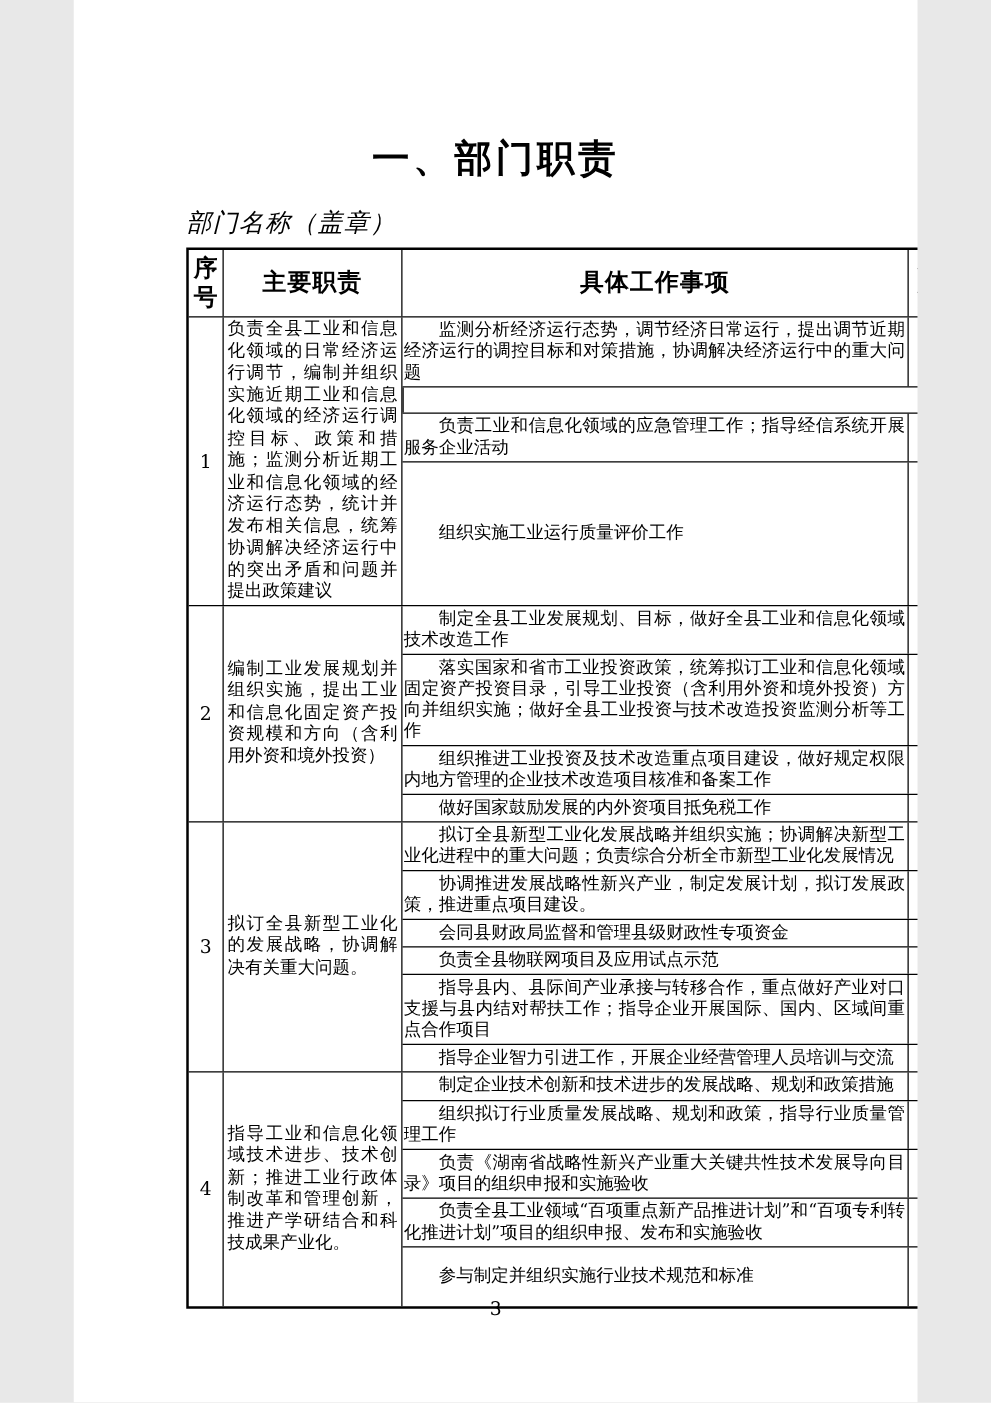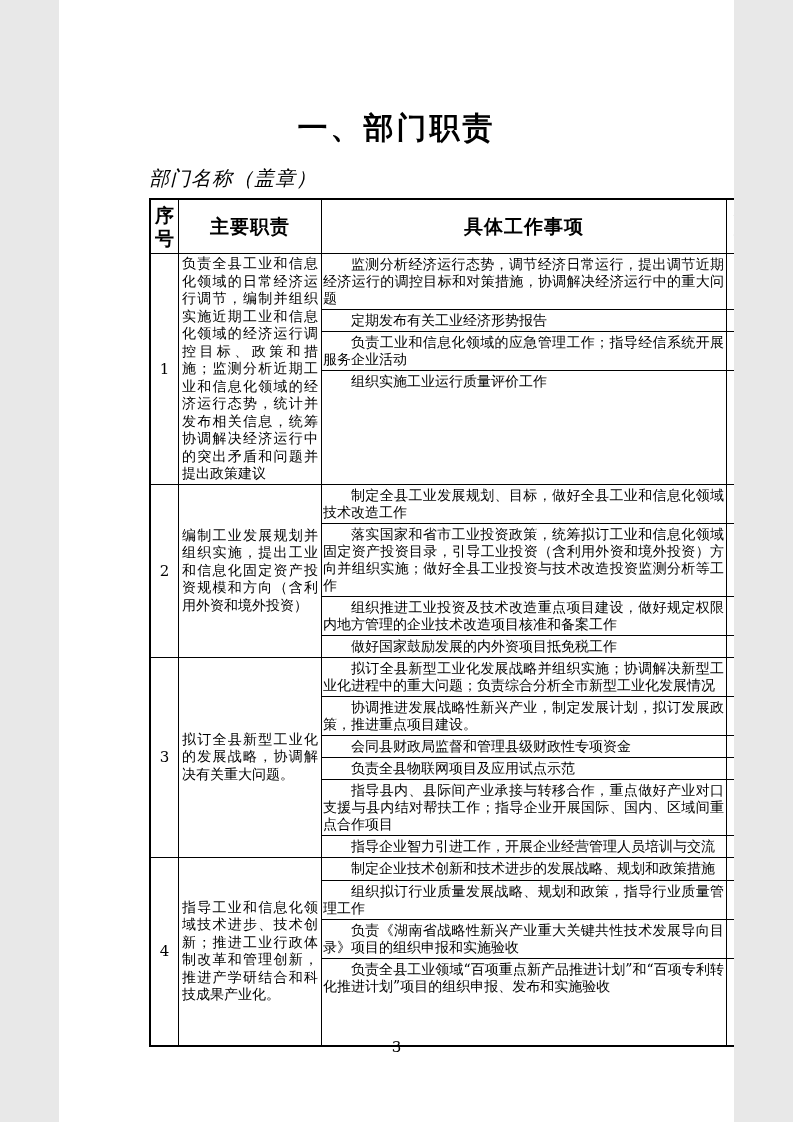--- a/index.html
+++ b/index.html
@@ -30,21 +30,21 @@
     font-size:15px;
   }
   .cell-main {
     width:143px; flex:0 0 143px; border-right:1px solid #000;
     display:flex; align-items:center; padding:1px 3px;
   }
   .cell-main .mtext {
     width:100%; font-size:14px; line-height:17.5px; text-align:justify;
   }
   .subcol { flex:1 1 auto; display:flex; flex-direction:column; }
-  .subrow { display:flex; border-bottom:1px solid #000; align-items:flex-start; }
+  .subrow { display:flex; border-bottom:1px solid #000; align-items:center; }
   .subrow:last-child { border-bottom:none; flex:1 1 auto; }
   .c3 {
     flex:1 1 auto; font-size:14px; line-height:17px; text-align:justify;
     text-indent:2em; padding:2px 2px 2px 1px;
   }
   .c4 { width:34px; flex:0 0 34px; border-left:1px solid #000; align-self:stretch; }
   
   .hrow { min-height:54px; font-family:"DejaVu Sans","Liberation Sans",sans-serif; font-weight:bold; }
   .hrow .hc {
     display:flex; align-items:center; justify-content:center; text-align:center;
@@ -86,21 +86,20 @@
         <div class="cell-num">1</div>
         <div class="cell-main">
           <div class="mtext">负责全县工业和信息化领域的日常经济运行调节，编制并组织实施近期工业和信息化领域的经济运行调控目标、政策和措施；监测分析近期工业和信息化领域的经济运行态势，统计并发布相关信息，统筹协调解决经济运行中的突出矛盾和问题并提出政策建议</div>
         </div>
         <div class="subcol">
           <div class="subrow" style="min-height:33px">
             <div class="c3">监测分析经济运行态势，调节经济日常运行，提出调节近期经济运行的调控目标和对策措施，协调解决经济运行中的重大问题</div>
             <div class="c4"></div>
           </div>
           <div class="subrow" style="min-height:21px">
-            <div class="c3">定期发布有关工业经济形势报告</div>
             <div class="c4"></div>
           </div>
           <div class="subrow" style="min-height:35px">
             <div class="c3">负责工业和信息化领域的应急管理工作；指导经信系统开展服务企业活动</div>
             <div class="c4"></div>
           </div>
           <div class="subrow">
             <div class="c3">组织实施工业运行质量评价工作</div>
             <div class="c4"></div>
           </div>
@@ -180,20 +179,24 @@
             <div class="c4"></div>
           </div>
           <div class="subrow" style="min-height:37px">
             <div class="c3">负责《湖南省战略性新兴产业重大关键共性技术发展导向目录》项目的组织申报和实施验收</div>
             <div class="c4"></div>
           </div>
           <div class="subrow" style="min-height:37px">
             <div class="c3">负责全县工业领域“百项重点新产品推进计划”和“百项专利转化推进计划”项目的组织申报、发布和实施验收</div>
             <div class="c4"></div>
           </div>
+          <div class="subrow">
+            <div class="c3">参与制定并组织实施行业技术规范和标准</div>
+            <div class="c4"></div>
+          </div>
         </div>
       </div>
 
     </div>
   </div>
 
   <div class="page-num">3</div>
 </div>
 
 </body></html>

